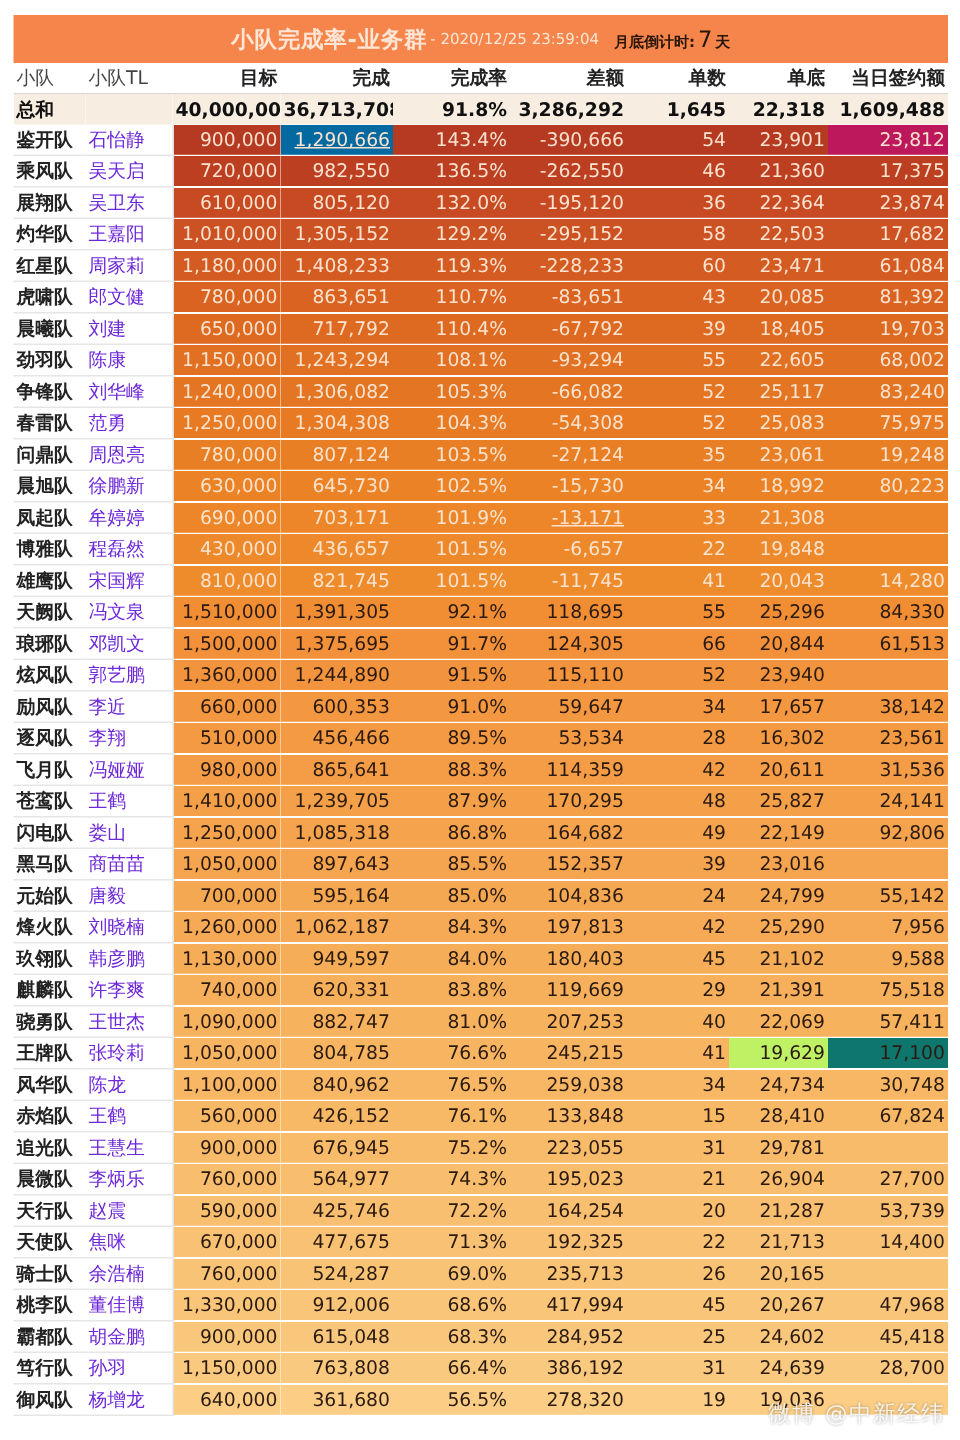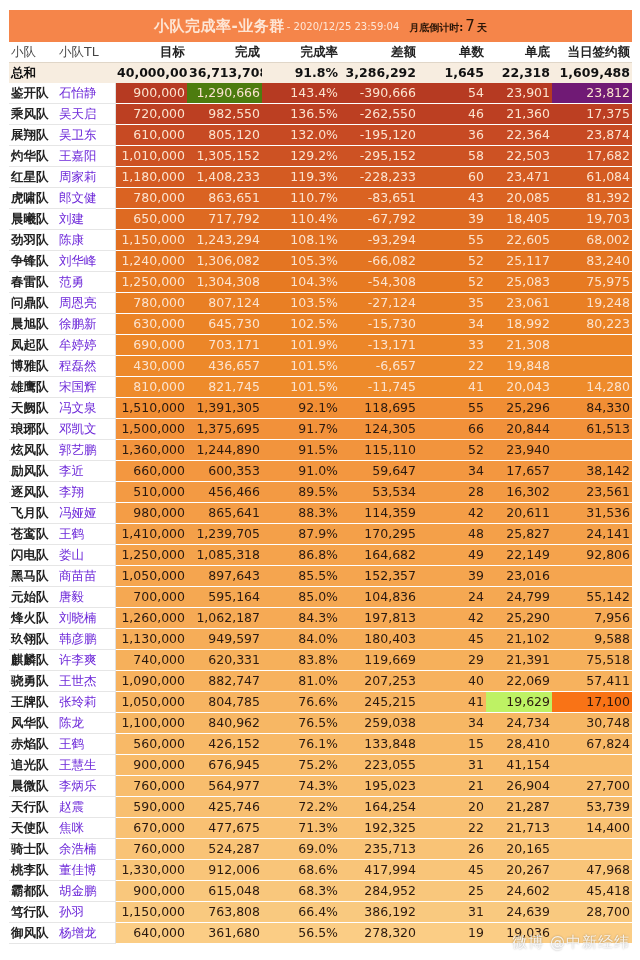--- a/index.html
+++ b/index.html
@@ -76,26 +76,26 @@
         <td>91.8%</td>
         <td>3,286,292</td>
         <td>1,645</td>
         <td>22,318</td>
         <td>1,609,488</td>
       </tr>
     <tr class="row light">
           <td class="c-team">鉴开队</td>
           <td class="c-tl">石怡静</td>
           <td class="num" style="background: rgb(182, 58, 34);">900,000</td>
-          <td class="num" style="background: #4d7c0f;">1,290,666</td>
+          <td class="num" style="background: #0369a1; text-decoration: underline;">1,290,666</td>
           <td class="num" style="background: rgb(182, 58, 34);">143.4%</td>
           <td class="num" style="background: rgb(182, 58, 34);">-390,666</td>
           <td class="num" style="background: rgb(182, 58, 34);">54</td>
           <td class="num" style="background: rgb(182, 58, 34);">23,901</td>
-          <td class="num" style="background: #701a75; margin-top: 37px;">23,812</td>
+          <td class="num" style="background: #be185d; margin-top: 37px;">23,812</td>
         </tr>
         <tr class="row light">
           <td class="c-team">乘风队</td>
           <td class="c-tl">吴天启</td>
           <td class="num" style="background: rgb(188, 63, 34);">720,000</td>
           <td class="num" style="background: rgb(188, 63, 34);">982,550</td>
           <td class="num" style="background: rgb(188, 63, 34);">136.5%</td>
           <td class="num" style="background: rgb(188, 63, 34);">-262,550</td>
           <td class="num" style="background: rgb(188, 63, 34);">46</td>
           <td class="num" style="background: rgb(188, 63, 34);">21,360</td>
@@ -210,21 +210,21 @@
           <td class="num" style="background: rgb(235, 131, 38);">34</td>
           <td class="num" style="background: rgb(235, 131, 38);">18,992</td>
           <td class="num" style="background: rgb(235, 131, 38);">80,223</td>
         </tr>
         <tr class="row light">
           <td class="c-team">凤起队</td>
           <td class="c-tl">牟婷婷</td>
           <td class="num" style="background: rgb(236, 134, 40);">690,000</td>
           <td class="num" style="background: rgb(236, 134, 40);">703,171</td>
           <td class="num" style="background: rgb(236, 134, 40);">101.9%</td>
-          <td class="num" style="background: rgb(236, 134, 40);">-13,171</td>
+          <td class="num" style="background: rgb(236, 134, 40); text-decoration: underline;">-13,171</td>
           <td class="num" style="background: rgb(236, 134, 40);">33</td>
           <td class="num" style="background: rgb(236, 134, 40);">21,308</td>
           <td class="num" style="background: rgb(236, 134, 40);"></td>
         </tr>
         <tr class="row light">
           <td class="c-team">博雅队</td>
           <td class="c-tl">程磊然</td>
           <td class="num" style="background: rgb(237, 137, 42);">430,000</td>
           <td class="num" style="background: rgb(237, 137, 42);">436,657</td>
           <td class="num" style="background: rgb(237, 137, 42);">101.5%</td>
@@ -400,21 +400,21 @@
         </tr>
         <tr class="row dark">
           <td class="c-team">王牌队</td>
           <td class="c-tl">张玲莉</td>
           <td class="num" style="background: rgb(247, 180, 97);">1,050,000</td>
           <td class="num" style="background: rgb(247, 180, 97);">804,785</td>
           <td class="num" style="background: rgb(247, 180, 97);">76.6%</td>
           <td class="num" style="background: rgb(247, 180, 97);">245,215</td>
           <td class="num" style="background: rgb(247, 180, 97);">41</td>
           <td class="num" style="background: #bef264;">19,629</td>
-          <td class="num" style="background: #f97316; text-align: right;">17,100</td>
+          <td class="num" style="background: #0f766e; text-align: right;">17,100</td>
         </tr>
         <tr class="row dark">
           <td class="c-team">风华队</td>
           <td class="c-tl">陈龙</td>
           <td class="num" style="background: rgb(247, 183, 100);">1,100,000</td>
           <td class="num" style="background: rgb(247, 183, 100);">840,962</td>
           <td class="num" style="background: rgb(247, 183, 100);">76.5%</td>
           <td class="num" style="background: rgb(247, 183, 100);">259,038</td>
           <td class="num" style="background: rgb(247, 183, 100);">34</td>
           <td class="num" style="background: rgb(247, 183, 100);">24,734</td>
@@ -432,21 +432,21 @@
           <td class="num" style="background: rgb(248, 185, 103);">67,824</td>
         </tr>
         <tr class="row dark">
           <td class="c-team">追光队</td>
           <td class="c-tl">王慧生</td>
           <td class="num" style="background: rgb(248, 187, 106);">900,000</td>
           <td class="num" style="background: rgb(248, 187, 106);">676,945</td>
           <td class="num" style="background: rgb(248, 187, 106);">75.2%</td>
           <td class="num" style="background: rgb(248, 187, 106);">223,055</td>
           <td class="num" style="background: rgb(248, 187, 106);">31</td>
-          <td class="num" style="background: rgb(248, 187, 106);">41,154</td>
+          <td class="num" style="background: rgb(248, 187, 106);">29,781</td>
           <td class="num" style="background: rgb(248, 187, 106);"></td>
         </tr>
         <tr class="row dark">
           <td class="c-team">晨微队</td>
           <td class="c-tl">李炳乐</td>
           <td class="num" style="background: rgb(248, 189, 109);">760,000</td>
           <td class="num" style="background: rgb(248, 189, 109);">564,977</td>
           <td class="num" style="background: rgb(248, 189, 109);">74.3%</td>
           <td class="num" style="background: rgb(248, 189, 109);">195,023</td>
           <td class="num" style="background: rgb(248, 189, 109);">21</td>

